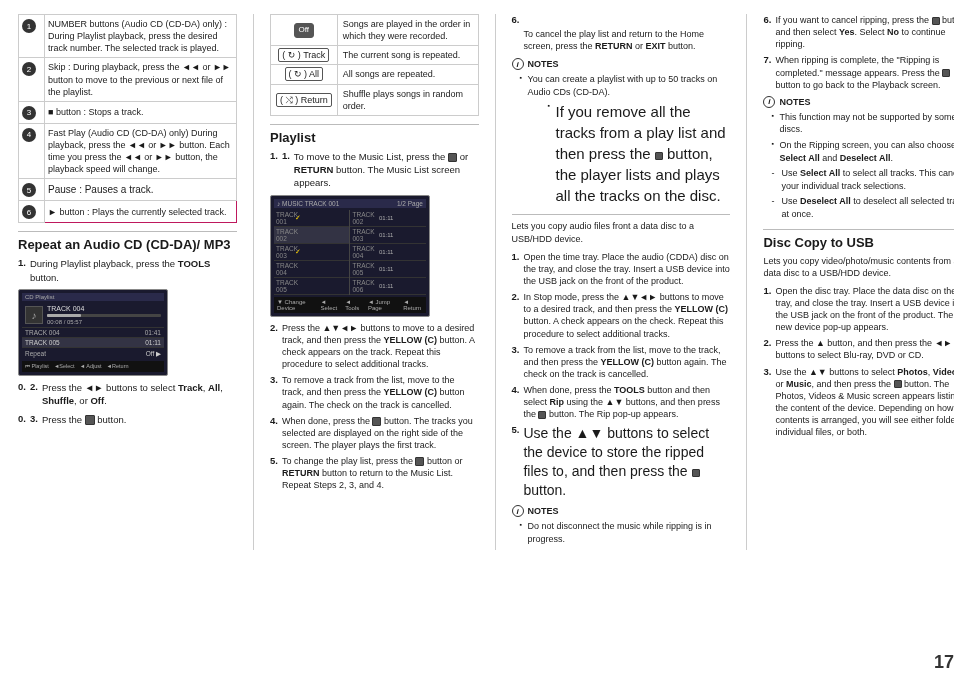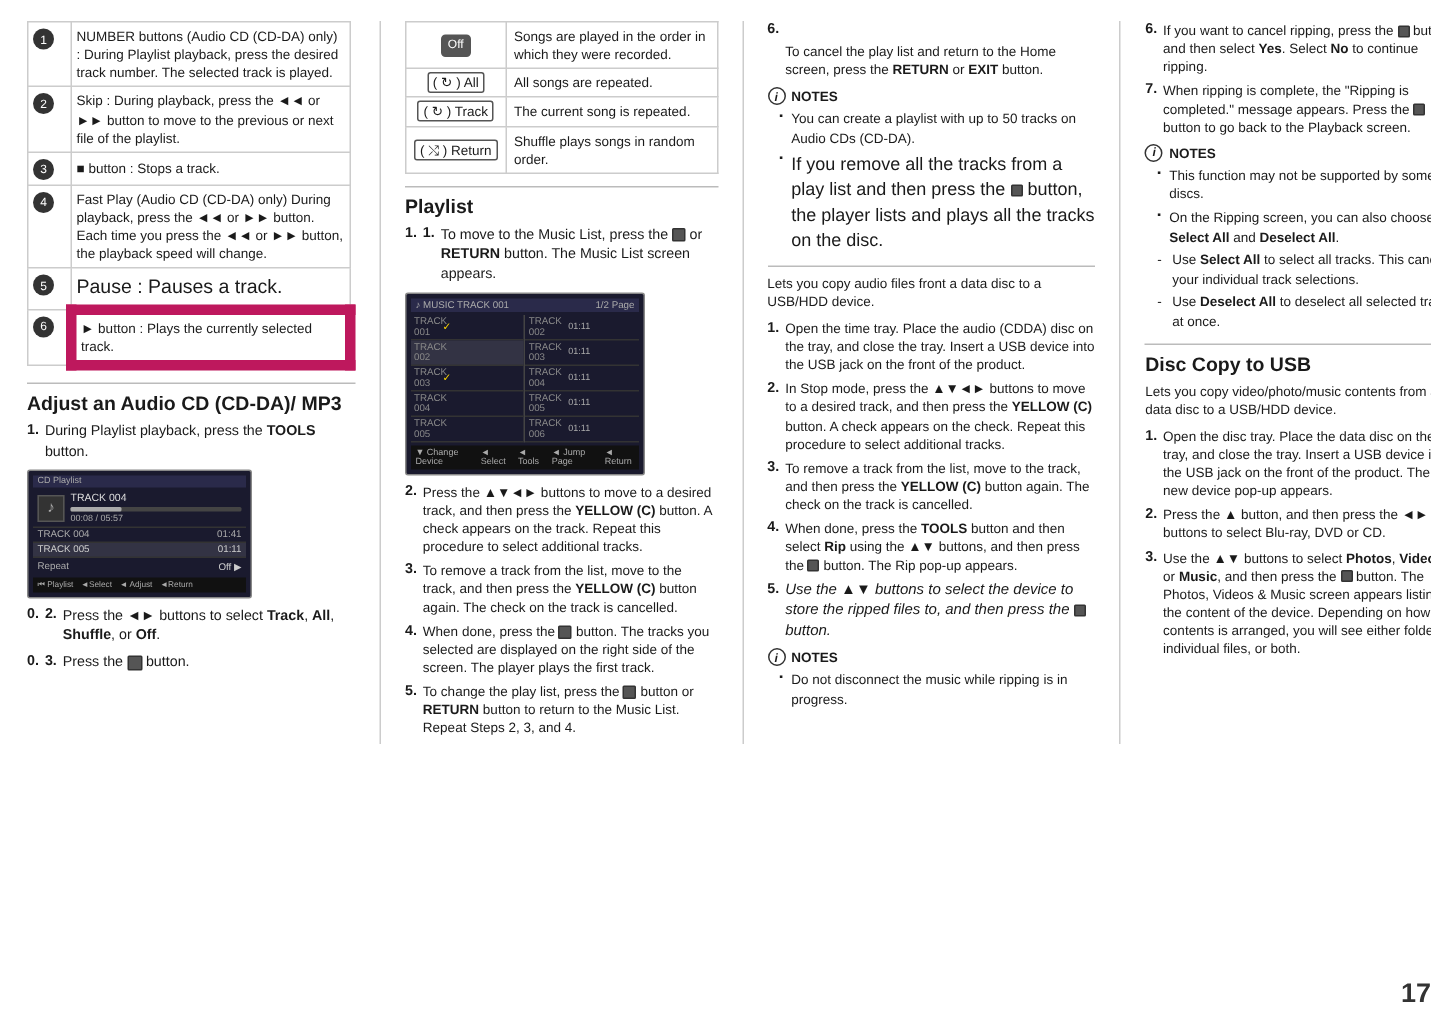--- a/index.html
+++ b/index.html
@@ -337,34 +337,34 @@
           <tr>
             <td style="border:1px solid #ccc; padding:3px; vertical-align:top;">
               <div class="num-circle">4</div>
             </td>
             <td style="border:1px solid #ccc; padding:3px; font-size:9px; line-height:1.35;">Fast Play (Audio CD (CD-DA) only) During playback, press the ◄◄ or ►► button. Each time you press the ◄◄ or ►► button, the playback speed will change.</td>
           </tr>
           <tr>
             <td style="border:1px solid #ccc; padding:3px; vertical-align:top;">
               <div class="num-circle">5</div>
             </td>
-            <td style="border:1px solid #ccc; padding:3px; font-size:13px; line-height:1.35;">Pause : Pauses a track.</td>
+            <td style="border:1px solid #ccc; padding:3px; font-size:10px; line-height:1.35;">Pause : Pauses a track.</td>
           </tr>
           <tr>
             <td style="border:1px solid #ccc; padding:3px; vertical-align:top;">
               <div class="num-circle">6</div>
             </td>
-            <td style="border:7px solid #be185d; padding:3px; font-size:9px; line-height:1.35;">► button : Plays the currently selected track.</td>
+            <td style="border:1px solid #be185d; padding:3px; font-size:9px; line-height:1.35;">► button : Plays the currently selected track.</td>
           </tr>
         </tbody>
       </table>
 
       <hr class="section-divider">
 
-      <div class="section-title">Adjust an Audio CD (CD-DA)/ MP3</div>
+      <div class="section-title">Repeat an Audio CD (CD-DA)/ MP3</div>
 
       <ol class="manual-list">
         <li>
           <span class="li-text">During Playlist playback, press the <span class="bold">TOOLS</span> button.</span>
         </li>
       </ol>
 
       <div class="repeat-screen">
         <div class="repeat-screen-header">
           <span>CD Playlist</span>
@@ -418,29 +418,29 @@
       <table class="repeat-table">
         <tbody>
           <tr>
             <td class="mode-cell">
               <span class="mode-badge off-badge">Off</span>
             </td>
             <td style="font-size:9px; line-height:1.35;">Songs are played in the order in which they were recorded.</td>
           </tr>
           <tr>
             <td class="mode-cell">
+              <span style="font-size:9px; border:1px solid #555; padding:1px 3px; border-radius:2px; white-space:nowrap;">( ↻ ) Track</span>
+            </td>
+            <td style="font-size:9px; line-height:1.35;">The current song is repeated.</td>
+          </tr>
+          <tr>
+            <td class="mode-cell">
               <span style="font-size:9px; border:1px solid #555; padding:1px 3px; border-radius:2px; white-space:nowrap;">( ↻ ) All</span>
             </td>
             <td style="font-size:9px; line-height:1.35;">All songs are repeated.</td>
-          </tr>
-          <tr>
-            <td class="mode-cell">
-              <span style="font-size:9px; border:1px solid #555; padding:1px 3px; border-radius:2px; white-space:nowrap;">( ↻ ) Track</span>
-            </td>
-            <td style="font-size:9px; line-height:1.35;">The current song is repeated.</td>
           </tr>
           <tr>
             <td class="mode-cell">
               <span style="font-size:9px; border:1px solid #555; padding:1px 3px; border-radius:2px; white-space:nowrap;">( ⤭ ) Return</span>
             </td>
             <td style="font-size:9px; line-height:1.35;"><span>Shuffle plays songs in random order.</span></td>
           </tr>
         </tbody>
       </table>
 
@@ -543,21 +543,21 @@
 
       <div class="notes-box">
         <div class="notes-header">
           <div class="notes-icon">
               <em>i</em>
             </div>
           <span>NOTES</span>
         </div>
         <ul class="notes-list">
           <li style="font-size:9px;">You can create a playlist with up to 50 tracks on Audio CDs (CD-DA).</li>
-          <li style="font-size:12px;">If you remove all the tracks from a play list and then press the <span style="display:inline-block;width:8px;height:8px;border:1px solid #333;background:#555;border-radius:1px;vertical-align:middle;"></span> button, the player lists and plays all the tracks on the disc.</li>
+          <li style="font-size:15px;margin-left:28px;">If you remove all the tracks from a play list and then press the <span style="display:inline-block;width:8px;height:8px;border:1px solid #333;background:#555;border-radius:1px;vertical-align:middle;"></span> button, the player lists and plays all the tracks on the disc.</li>
         </ul>
       </div>
 
       <hr class="section-divider">
 
 
       <p style="font-size:9px; line-height:1.4; margin-bottom:5px;">Lets you copy audio files front a data disc to a USB/HDD device.</p>
 
       <div>
         <div style="display:flex; align-items:flex-start; margin-bottom:4px;">
@@ -571,21 +571,21 @@
         <div style="display:flex; align-items:flex-start; margin-bottom:4px;">
           <span style="font-weight:bold; margin-right:4px; flex-shrink:0; font-size:9.5px;">3.</span>
           <span style="font-size:9px; line-height:1.35; flex:1;">To remove a track from the list, move to the track, and then press the <span class="bold">YELLOW (C)</span> button again. The check on the track is cancelled.</span>
         </div>
         <div style="display:flex; align-items:flex-start; margin-bottom:4px;">
           <span style="font-weight:bold; margin-right:4px; flex-shrink:0; font-size:9.5px;">4.</span>
           <span style="font-size:9px; line-height:1.35; flex:1;">When done, press the <span class="bold">TOOLS</span> button and then select <span class="bold">Rip</span> using the <span class="bold">▲▼</span> buttons, and then press the <span style="display:inline-block;width:8px;height:8px;border:1px solid #333;background:#555;border-radius:1px;vertical-align:middle;"></span> button. The Rip pop-up appears.</span>
         </div>
         <div style="display:flex; align-items:flex-start; margin-bottom:4px;">
           <span style="font-weight:bold; margin-right:4px; flex-shrink:0; font-size:9.5px;">5.</span>
-          <span style="font-size:10px; line-height:1.35; flex:1;font-style:italic;">Use the <span class="bold">▲▼</span> buttons to select the device to store the ripped files to, and then press the <span style="display:inline-block;width:8px;height:8px;border:1px solid #333;background:#555;border-radius:1px;vertical-align:middle;"></span> button.</span>
+          <span style="font-size:14px; line-height:1.35; flex:1;">Use the <span class="bold">▲▼</span> buttons to select the device to store the ripped files to, and then press the <span style="display:inline-block;width:8px;height:8px;border:1px solid #333;background:#555;border-radius:1px;vertical-align:middle;"></span> button.</span>
         </div>
       </div>
 
       <div class="notes-box">
         <div class="notes-header">
           <div class="notes-icon">
               <em>i</em>
             </div>
           <span>NOTES</span>
         </div>

